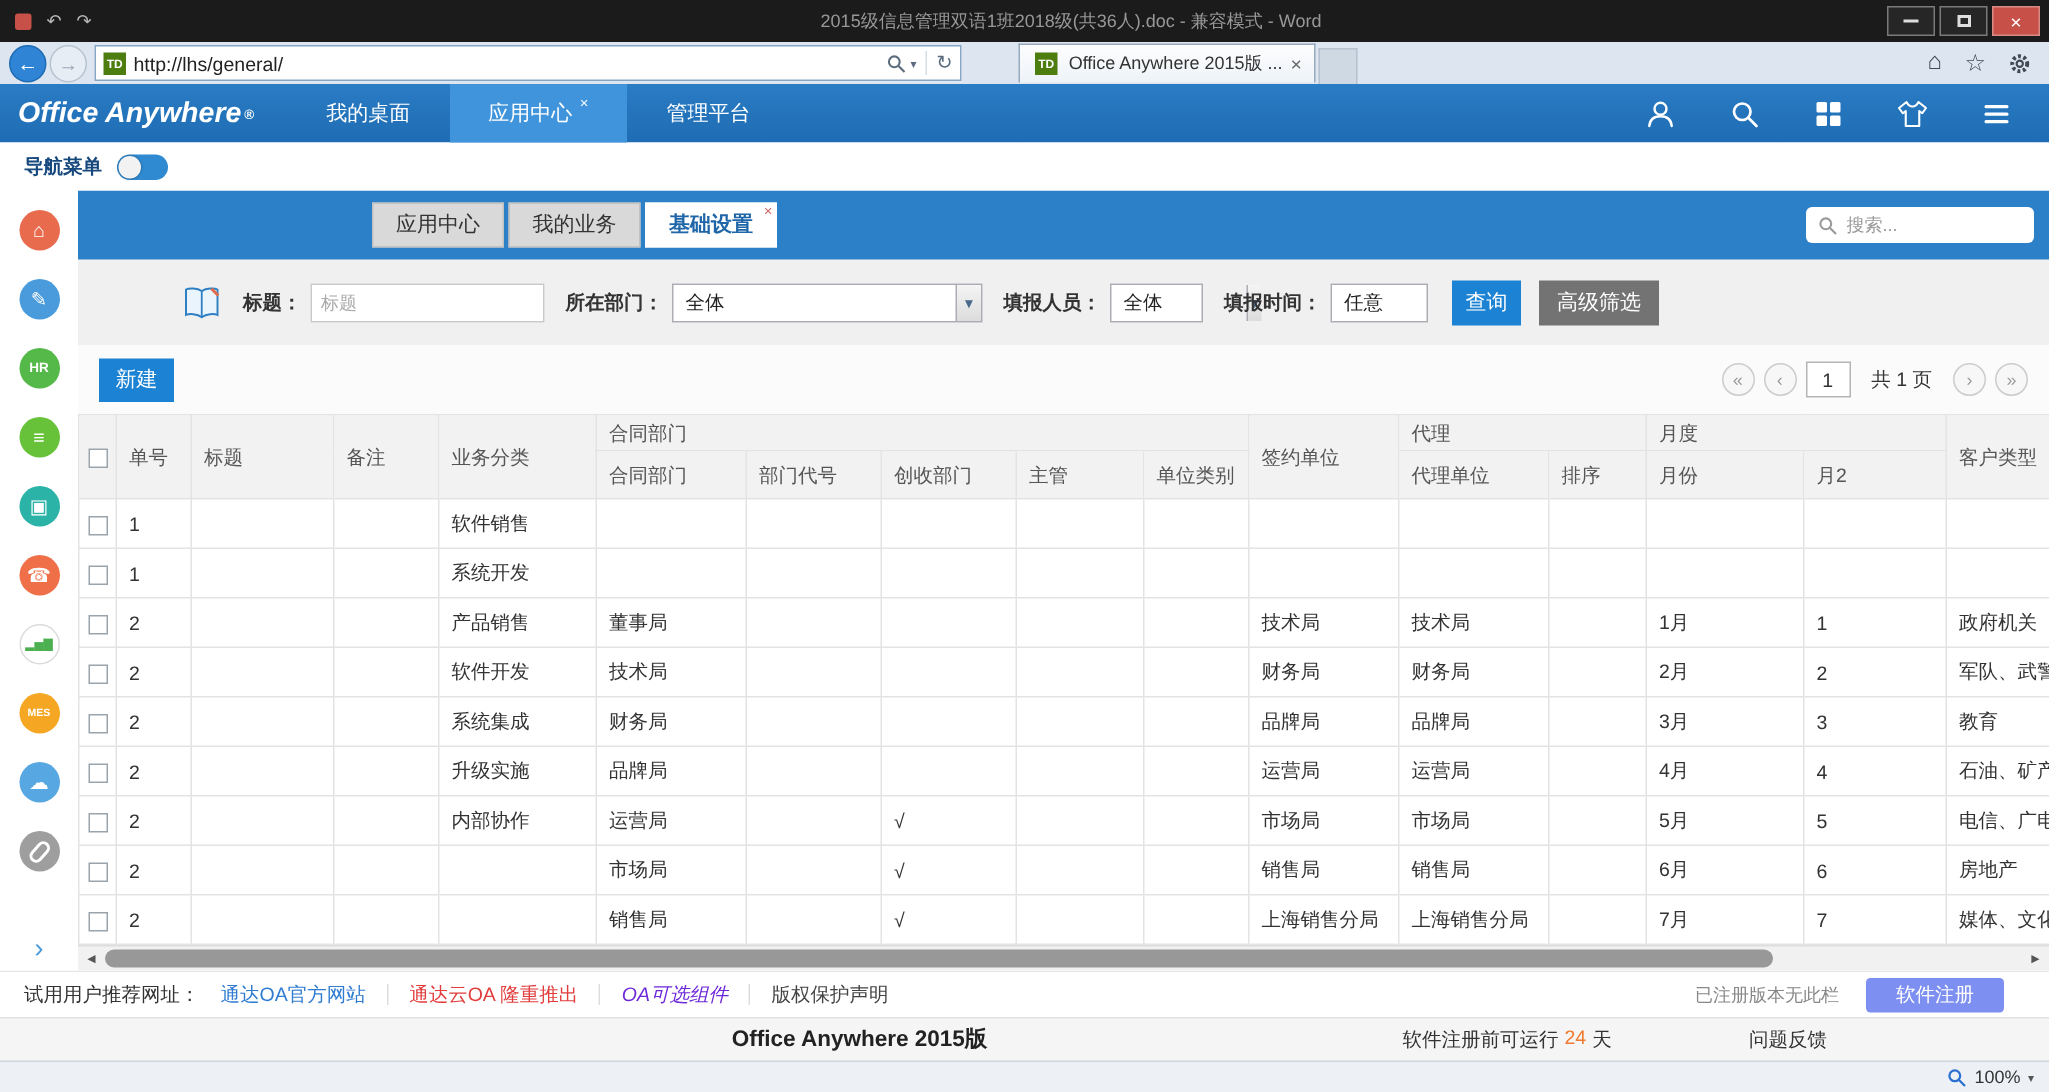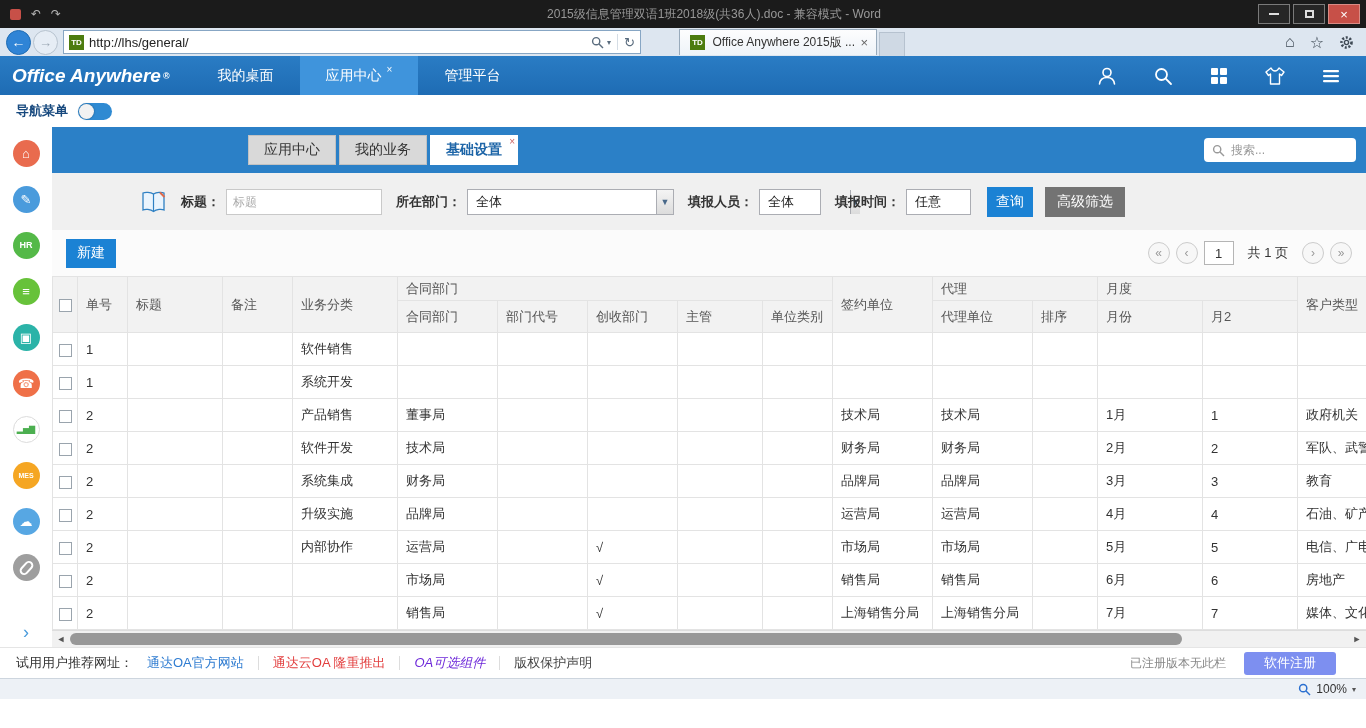--- a/index.html
+++ b/index.html
@@ -68,21 +68,21 @@
   
   .wtabs { position:relative; height:46px; background:#2b80c7; display:flex; align-items:center; padding-left:196px; flex:0 0 auto; }
   .wtab { position:relative; height:30px; padding:0 15px; margin-right:3px; background:#d9d9d9; border:1px solid #c2c2c2; display:flex; align-items:center; font-size:14px; color:#333; white-space:nowrap; }
   .wtab.active { background:#fff; color:#1f66a8; font-weight:bold; border-color:#fff; }
   .wtabx { position:absolute; top:0; right:2px; font-size:10px; color:#c66; font-weight:normal; }
   .wsearch { position:absolute; right:10px; top:11px; width:152px; height:24px; background:#fff; border-radius:4px; display:flex; align-items:center; gap:6px; padding:0 8px; }
   .wsearch input { flex:1; border:none; outline:none; font-size:12px; color:#666; background:transparent; font-family:inherit; min-width:0; }
   .wsearch input::placeholder { color:#999; }
 
   
-  .filter { height:57px; background:#f0f0f0; display:flex; align-items:center; padding-left:88px; font-size:13px; color:#333; flex:0 0 auto; white-space:nowrap; }
+  .filter { height:57px; background:#f0f0f0; display:flex; align-items:center; padding-left:69px; font-size:13px; color:#333; flex:0 0 auto; white-space:nowrap; }
   .flabel { font-weight:bold; margin:0 6px 0 14px; }
   .finput { width:156px; height:26px; border:1px solid #c9c9c9; background:#fff; padding:0 6px; font-size:12px; font-family:inherit; outline:none; color:#333; }
   .finput::placeholder { color:#aaa; }
   .sel { height:26px; background:#fff; border:1px solid #abadb3; display:flex; align-items:stretch;gap:48px; }
   .sel .val { display:flex; align-items:center; padding:0 8px; font-size:13px; color:#222; flex:1; }
   .sel .caretbox { width:17px; display:flex; align-items:center; justify-content:center; background:linear-gradient(#f4f4f4,#dcdcdc); border-left:1px solid #abadb3; color:#49698a; font-size:9px; }
   .sel.dept { width:207px; } .sel.person { width:62px; } .sel.time { width:65px; }
   .btn { display:flex; align-items:center; justify-content:center; color:#fff; font-size:14px; cursor:pointer; }
   .btn.query { width:46px; height:30px; background:#1b82d4; margin-left:16px; }
   .btn.adv { width:80px; height:30px; background:#737373; margin-left:12px; }
@@ -569,20 +569,29 @@
         <span class="flink" style="color: rgb(226, 61, 61);">通达云OA 隆重推出</span>
         <span class="fsep"></span>
         <span class="flink" style="color: #6d28d9; font-style: italic;">OA可选组件</span>
         <span class="fsep"></span>
         <span class="flink" style="color: rgb(68, 68, 68);">版权保护声明</span>
       </div>
     <span class="fnote">已注册版本无此栏</span>
     <div class="regbtn" id="regbtn" style="background: rgb(125, 143, 240);">软件注册</div>
   </div>
 
+  <div class="bottombar">
+    <span class="bb-title">Office Anywhere 2015版</span>
+    <span class="bb-run">
+      <span>软件注册前可运行</span>
+        <span class="days" style="color: rgb(240, 123, 48);">24</span>
+        <span>天</span>
+    </span>
+    <span class="bb-feedback">问题反馈</span>
+  </div>
 
   <div class="statusbar">
     <div class="sb-zoom">
       <svg width="13" height="13" viewBox="0 0 13 13">
           <circle cx="5.2" cy="5.2" r="3.6" fill="none" stroke="#2a6fd0" stroke-width="1.5"></circle>
           <line x1="8" y1="8" x2="12" y2="12" stroke="#2a6fd0" stroke-width="1.5"></line>
         </svg>
       <span>100%</span>
       <span class="sb-caret">▾</span>
     </div>

